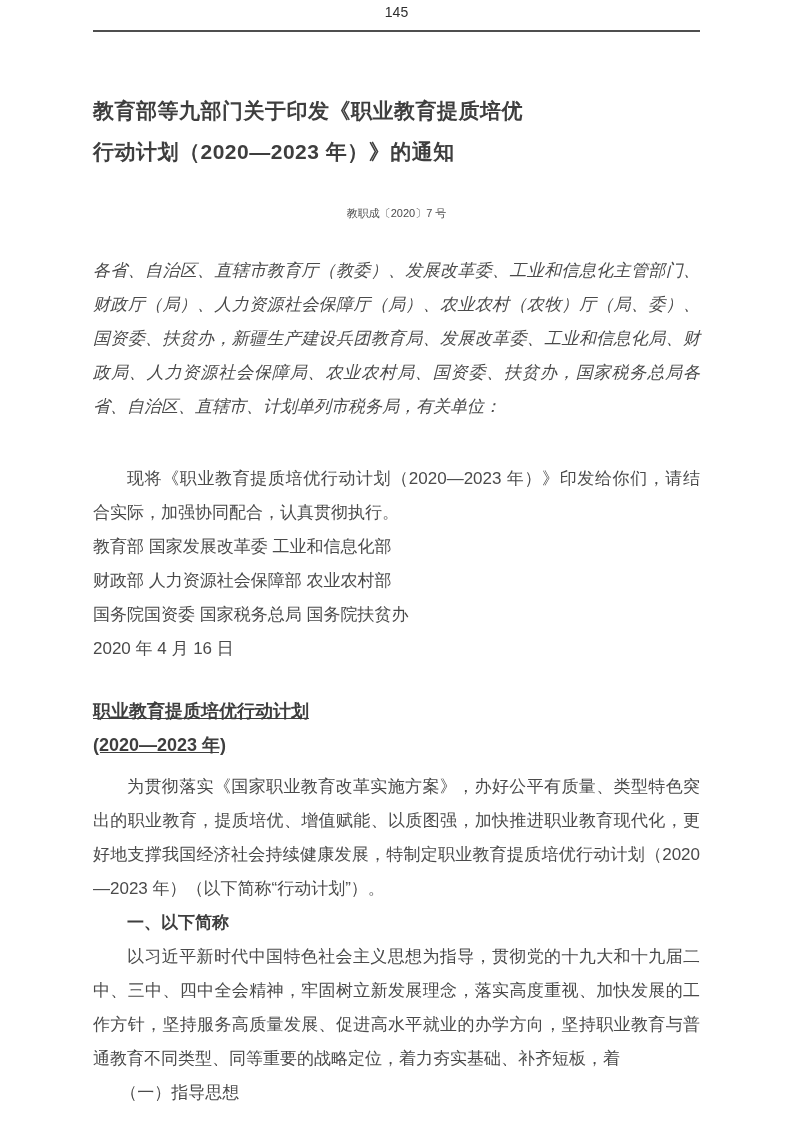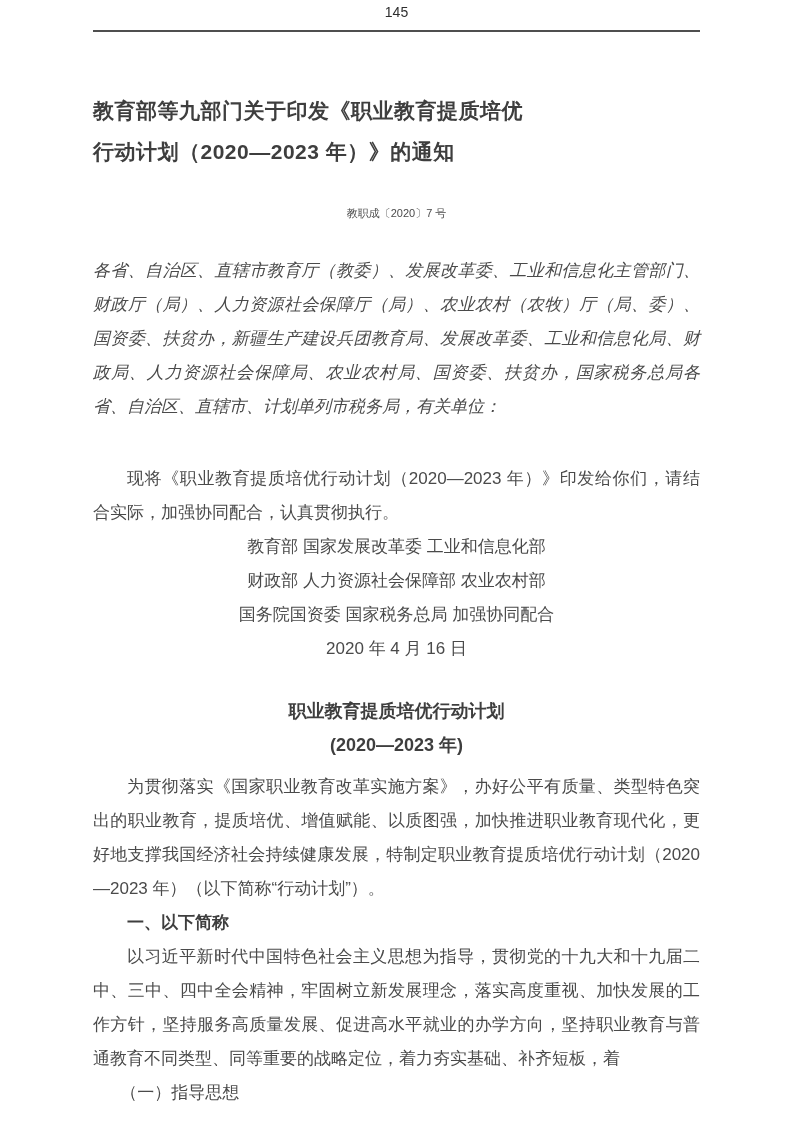--- a/index.html
+++ b/index.html
@@ -62,30 +62,31 @@
   }
   .indent {
     text-indent: 2em;
   }
   .forward-para {
     margin-top: 38px;
   }
   .signers {
     font-size: 17px;
     line-height: 34px;
-    text-align: center;
+    text-align: left;
     color: #4a4a4a;
   }
   .plan-heading {
     margin-top: 28px;
-    text-align: center;
+    text-align: left;
     font-size: 18px;
     font-weight: bold;
     line-height: 34px;
     color: #3e3e3e;
+    text-decoration: underline;
   }
   .plan-intro {
     margin-top: 8px;
   }
   .section-title {
     font-weight: bold;
     color: #3e3e3e;
   }
   .subsection-title {
     text-indent: 1.6em;
@@ -108,21 +109,21 @@
 
     <div class="doc-number">教职成〔2020〕7 号</div>
 
     <p class="body-text addressees">各省、自治区、直辖市教育厅（教委）、发展改革委、工业和信息化主管部门、财政厅（局）、人力资源社会保障厅（局）、农业农村（农牧）厅（局、委）、国资委、扶贫办，新疆生产建设兵团教育局、发展改革委、工业和信息化局、财政局、人力资源社会保障局、农业农村局、国资委、扶贫办，国家税务总局各省、自治区、直辖市、计划单列市税务局，有关单位：</p>
 
     <p class="body-text indent forward-para">现将《职业教育提质培优行动计划（2020—2023 年）》印发给你们，请结合实际，加强协同配合，认真贯彻执行。</p>
 
     <div class="signers">
       <div>教育部 国家发展改革委 工业和信息化部</div>
       <div>财政部 人力资源社会保障部 农业农村部</div>
-      <div>国务院国资委 国家税务总局 加强协同配合</div>
+      <div>国务院国资委 国家税务总局 国务院扶贫办</div>
       <div>2020 年 4 月 16 日</div>
     </div>
 
     <div class="plan-heading">
       <div>职业教育提质培优行动计划</div>
       <div>(2020—2023 年)</div>
     </div>
 
     <p class="body-text indent plan-intro">为贯彻落实《国家职业教育改革实施方案》，办好公平有质量、类型特色突出的职业教育，提质培优、增值赋能、以质图强，加快推进职业教育现代化，更好地支撑我国经济社会持续健康发展，特制定职业教育提质培优行动计划（2020—2023 年）（以下简称“行动计划”）。</p>
 

